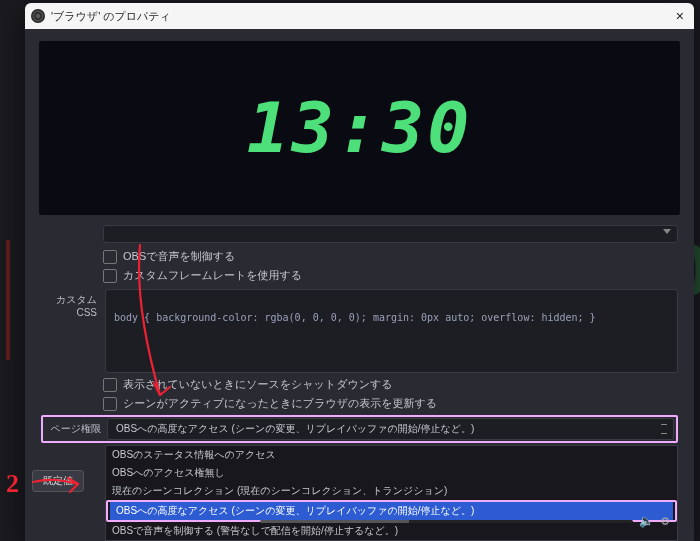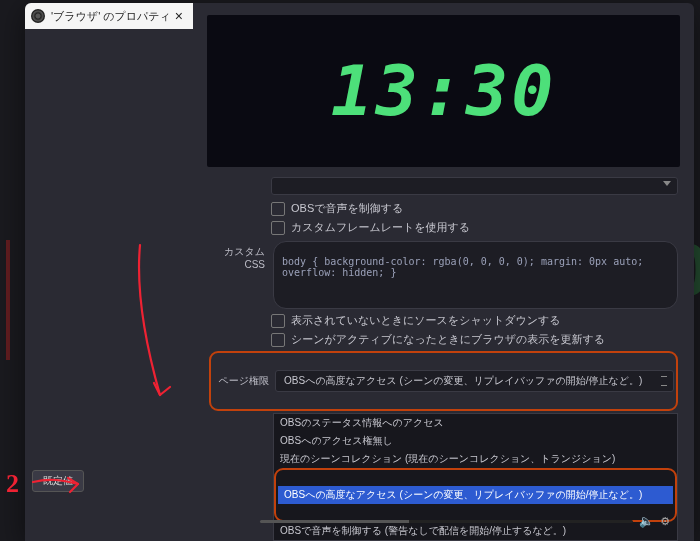--- a/index.html
+++ b/index.html
@@ -11,21 +11,21 @@
  color:#c8c8d0;
  overflow:hidden;
  position:relative;
 }
 .modal{
  position:absolute;
  left:25px;top:3px;right:6px;bottom:0;
  background:#2a2a33;
  border-radius:6px 6px 0 0;
  box-shadow:0 6px 30px rgba(0,0,0,.5);
- display:flex;flex-direction:row;
+ display:flex;flex-direction:column;
  overflow:hidden;
 }
 .titlebar{
  height:26px;
  background:#f5f5f5;
  color:#222;
  display:flex;align-items:center;
  font-size:11px;
  padding:0 6px;
 }
@@ -77,22 +77,22 @@
 .label-col{
  display:flex;align-items:flex-start;gap:8px;margin-top:6px;
 }
 .side-label{
  width:56px;text-align:right;color:#bdbdc7;font-size:10px;padding-top:4px;
 }
 .css-box{
  flex:1;
  background:#1d1d24;
  border:1px solid #3a3a44;
- border-radius:13px;
- padding:14px 8px;
+ border-radius:3px;
+ padding:22px 8px;
  font-family:Consolas,monospace;
  font-size:10px;
  color:#9aa0b8;
  height:38px;
 }
 .perm-row{
  display:flex;align-items:center;gap:6px;margin:8px 0 2px 0;
 }
 .perm-row .side-label{padding-top:0}
 .perm-select{
@@ -108,23 +108,23 @@
 }
 .perm-select:after{
  content:"";
  position:absolute;right:6px;top:50%;transform:translateY(-50%);
  width:6px;height:10px;
  background:
   linear-gradient(#888,#888) top/6px 1px no-repeat,
   linear-gradient(#888,#888) bottom/6px 1px no-repeat;
 }
 .red-wrap{
- border:2px solid #c2410c;
- border-radius:9px;
- padding:16px 2px;
+ border:2px solid #f0abfc;
+ border-radius:2px;
+ padding:0 2px;
 }
 .dropdown{
  margin:2px 0 0 64px;
  background:#17171d;
  border:1px solid #3a3a44;
  font-size:10px;
 }
 .dropdown .opt{
  padding:2px 6px;
  color:#c8c8d0;

